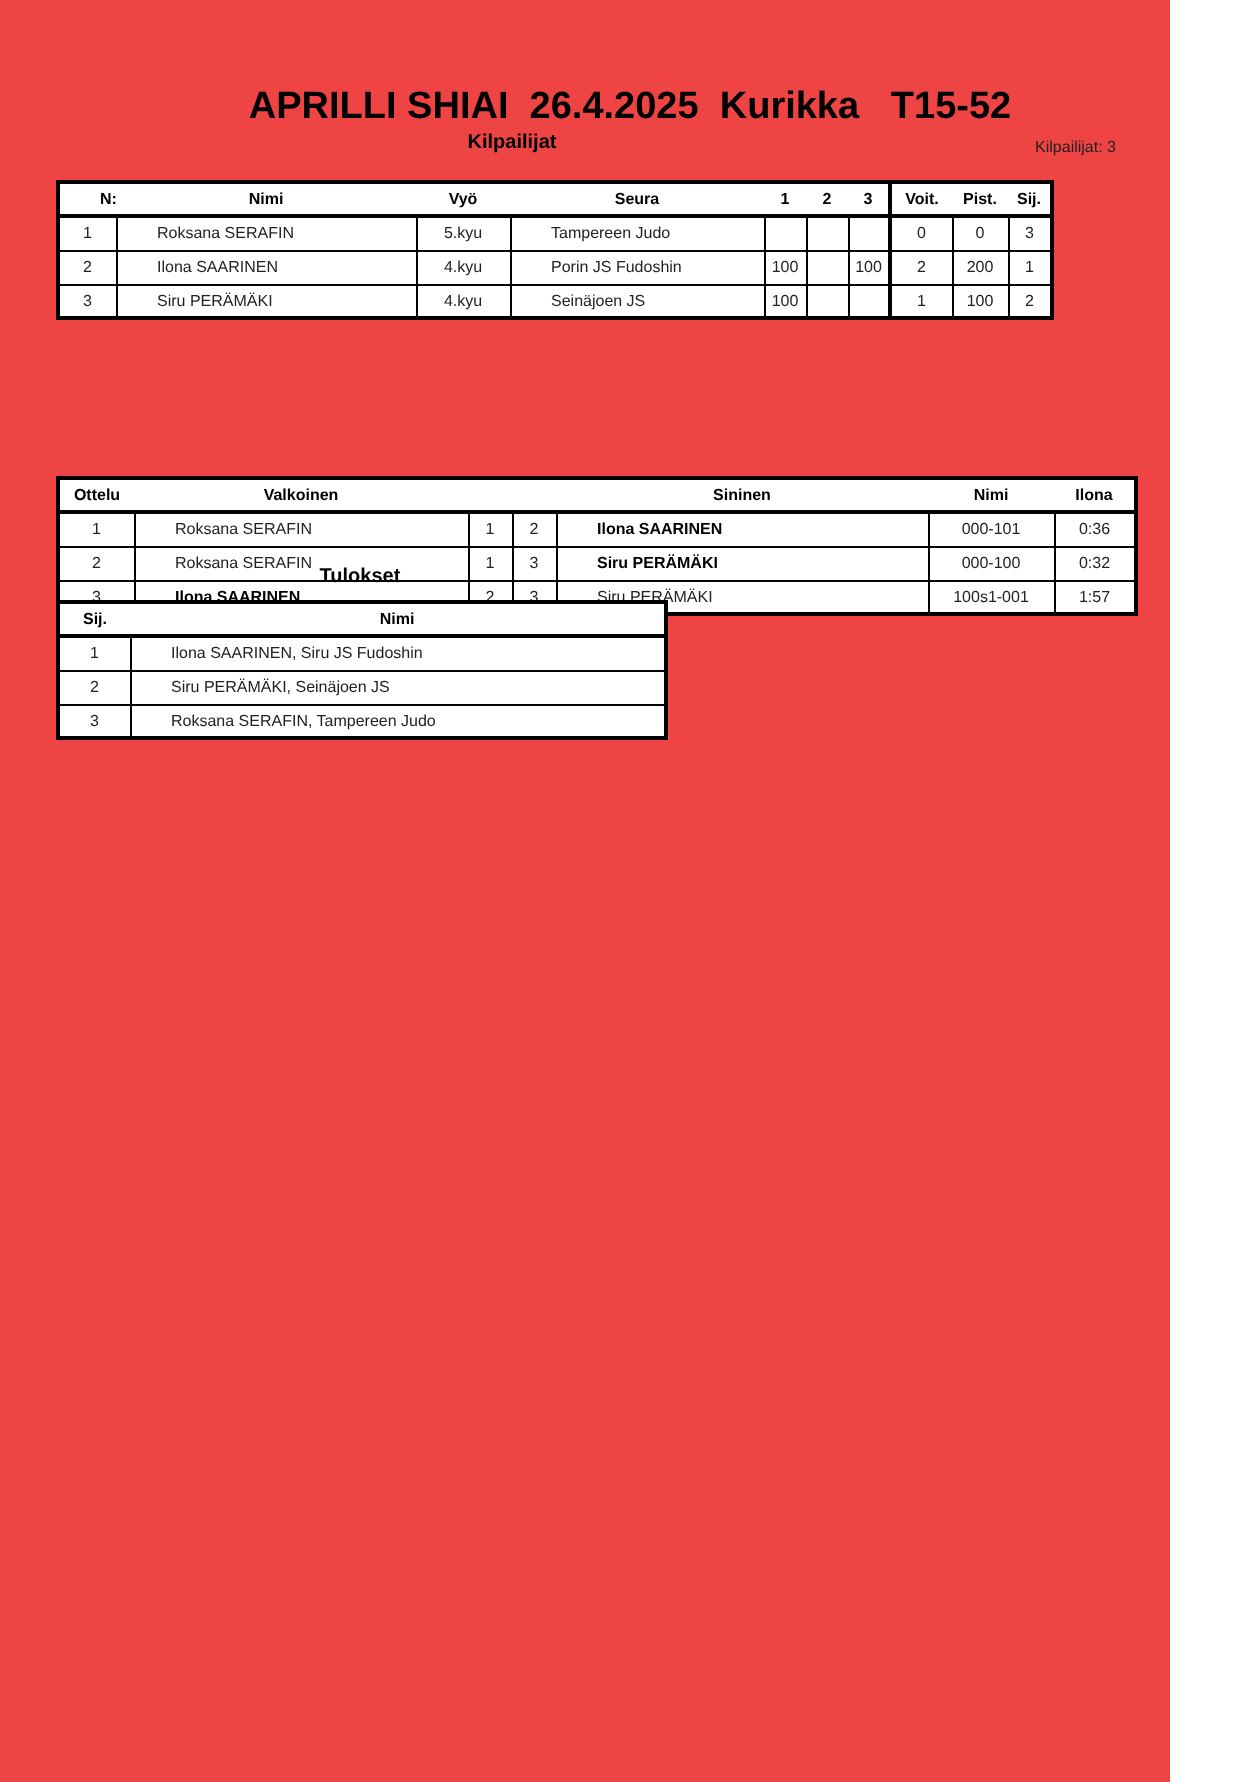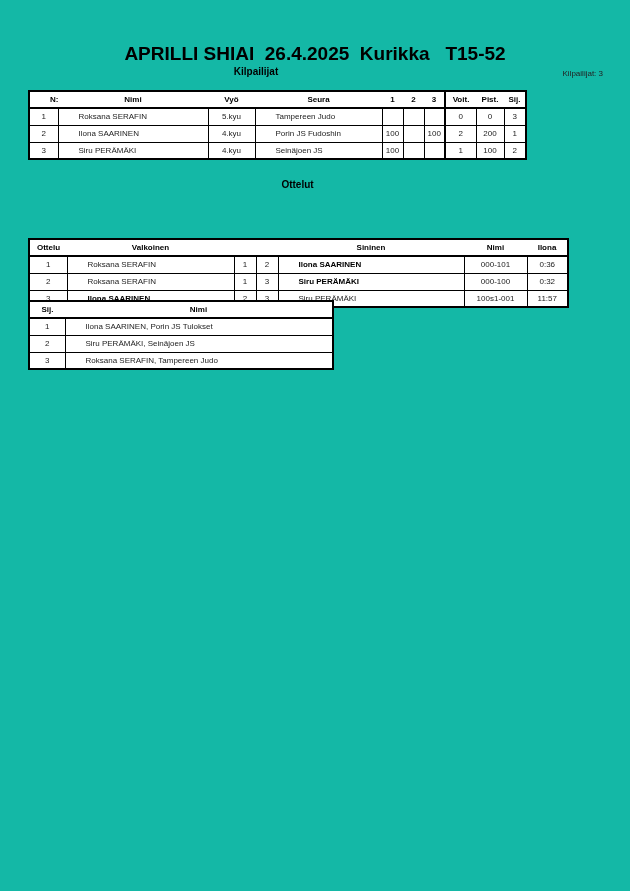--- a/index.html
+++ b/index.html
@@ -1,23 +1,23 @@
 <!DOCTYPE html>
 <html><head>
 <meta charset="utf-8">
 <style>
   * { margin: 0; padding: 0; box-sizing: border-box; }
   html, body { background: #fff; }
   body { font-family: "Liberation Sans", "DejaVu Sans", sans-serif; color: #000; }
 
   .page {
     position: relative;
-    width: 630px;
+    width: 585px;
     height: 891px;
-    background: #14b8a6;
+    background: #ef4444;
     overflow: hidden;
   }
 
   .doc-title {
     position: absolute;
     top: 43px;
     left: 0;
     width: 630px;
     text-align: center;
     font-size: 19px;
@@ -149,21 +149,20 @@
         <td>100</td>
         <td></td>
         <td></td>
         <td class="thick-left">1</td>
         <td>100</td>
         <td>2</td>
       </tr>
     </tbody>
   </table>
 
-  <div class="section-label label-ottelut">Ottelut</div>
 
   <table class="doc-table t-matches">
     <colgroup>
       <col style="width:38px">
         <col style="width:167px">
         <col style="width:22px">
         <col style="width:22px">
       <col style="width:186px">
         <col style="width:63px">
         <col style="width:41px">
@@ -198,41 +197,42 @@
         <td>000-100</td>
         <td>0:32</td>
       </tr>
       <tr>
         <td>3</td>
         <td class="al bold">Ilona SAARINEN</td>
         <td>2</td>
         <td>3</td>
         <td class="al">Siru PERÄMÄKI</td>
         <td>100s1-001</td>
-        <td>11:57</td>
+        <td>1:57</td>
       </tr>
     </tbody>
   </table>
 
+  <div class="section-label label-tulokset">Tulokset</div>
 
   <table class="doc-table t-results">
     <colgroup>
       <col style="width:36px">
         <col style="width:268px">
     </colgroup>
     <thead>
       <tr>
         <th>Sij.</th>
         <th>Nimi</th>
       </tr>
     </thead>
     <tbody>
       <tr>
         <td>1</td>
-        <td class="al">Ilona SAARINEN, Porin JS Tulokset</td>
+        <td class="al">Ilona SAARINEN, Siru JS Fudoshin</td>
       </tr>
       <tr>
         <td>2</td>
         <td class="al">Siru PERÄMÄKI, Seinäjoen JS</td>
       </tr>
       <tr>
         <td>3</td>
         <td class="al">Roksana SERAFIN, Tampereen Judo</td>
       </tr>
     </tbody>

